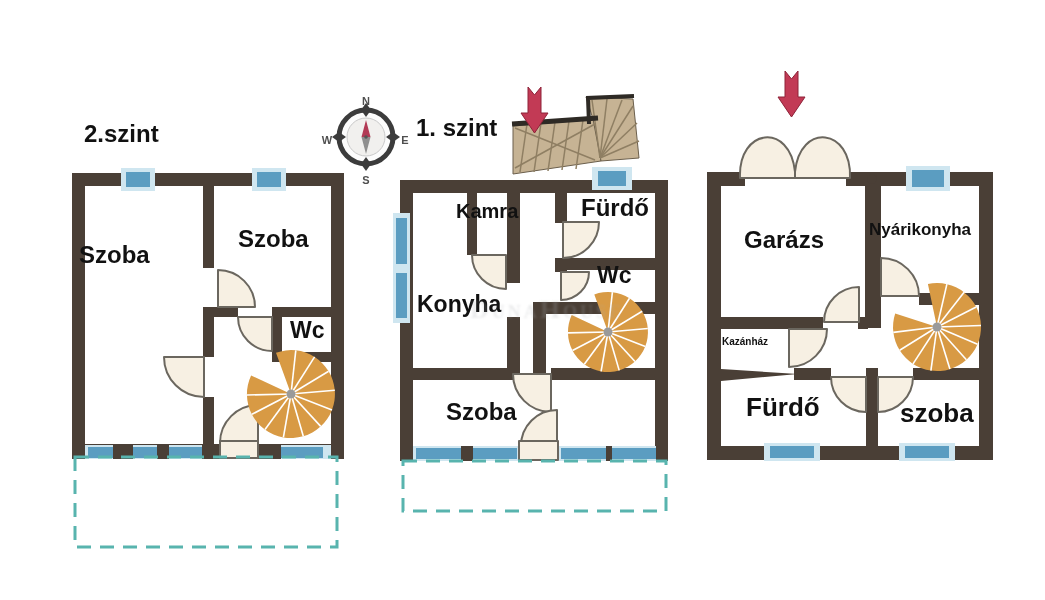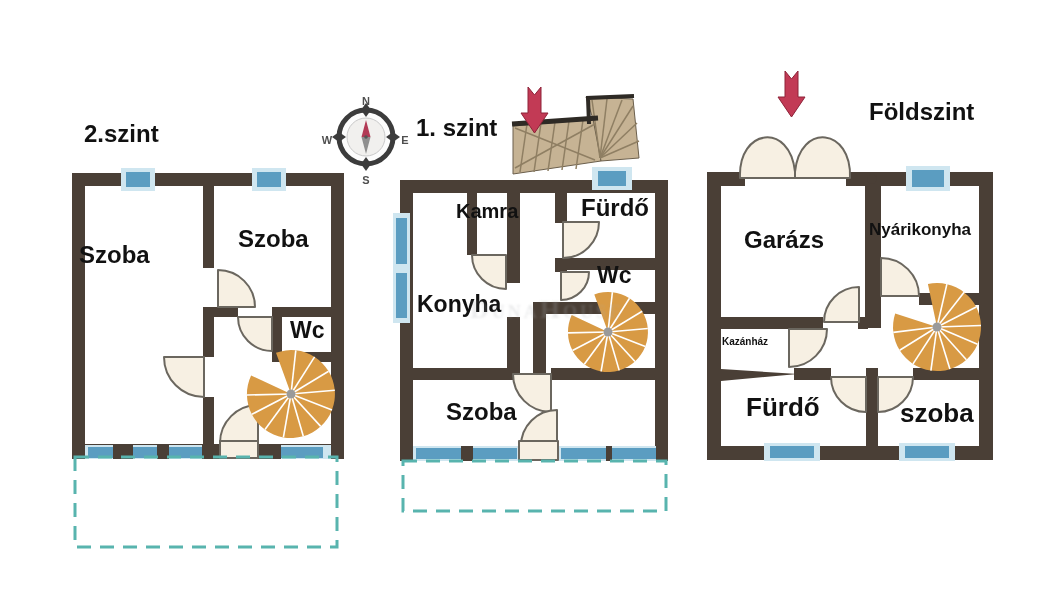--- a/index.html
+++ b/index.html
@@ -246,21 +246,20 @@
     </g>
 
     <g fill="none" stroke-width="3" stroke-dasharray="14 9" stroke="#58b4ae">
       <rect x="75" y="457" width="262" height="90"></rect>
       <rect x="403" y="461" width="263" height="50"></rect>
     </g>
   </svg>
 
   <div class="lbl title" style="left:84px;top:122px;">2.szint</div>
   <div class="lbl title" style="left:416px;top:116px;">1. szint</div>
-  <div class="lbl title" style="left:869px;top:100px;">Földszint</div>
 
   <div class="lbl" style="left:79px;top:243px;font-size:24px;">Szoba</div>
   <div class="lbl" style="left:238px;top:227px;font-size:24px;">Szoba</div>
   <div class="lbl" style="left:290px;top:319px;font-size:23px;">Wc</div>
 
   <div class="lbl" style="left:456px;top:201px;font-size:20px;">Kamra</div>
   <div class="lbl" style="left:581px;top:196px;font-size:24px;">Fürdő</div>
   <div class="lbl" style="left:597px;top:264px;font-size:23px;">Wc</div>
   <div class="lbl" style="left:417px;top:293px;font-size:23px;">Konyha</div>
   <div class="lbl" style="left:446px;top:400px;font-size:24px;">Szoba</div>

